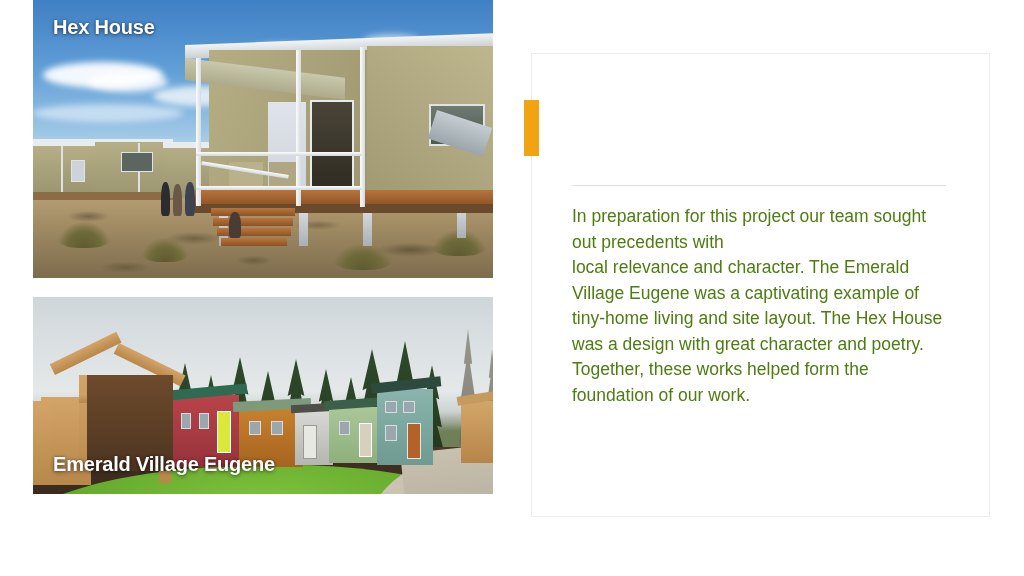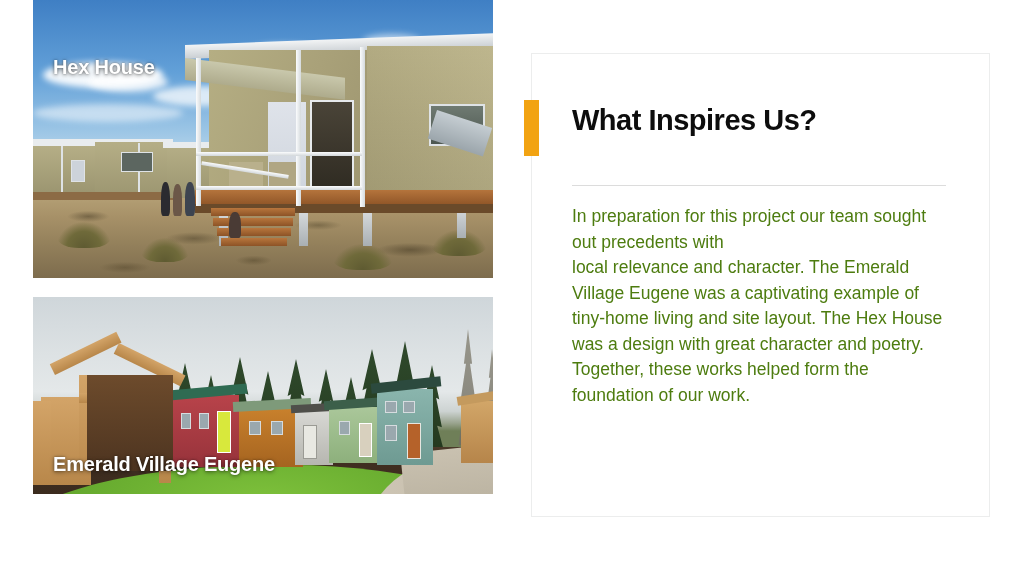--- a/index.html
+++ b/index.html
@@ -41,21 +41,20 @@
   .photo-caption {
     position: absolute;
     left: 20px;
     color: #ffffff;
     font-size: 20px;
     font-weight: bold;
     letter-spacing: -0.2px;
     text-shadow: 0 1px 4px rgba(0,0,0,0.55), 0 0 2px rgba(0,0,0,0.35);
     z-index: 40;
     white-space: nowrap;
-    margin-top: 40px;
   }
   .caption-top    { top: 16px; }
   .caption-bottom { bottom: 18px; }
 
   
   .scene-hex {
     position: absolute;
     inset: 0;
     background:
       linear-gradient(#3f7fc4 0%, #62a0d8 26%, #9ec7e6 48%, #c6dced 60%, #dfe7e2 68%, #d7cbb0 72%, #b39b72 82%, #9b8761 100%);
@@ -492,21 +491,20 @@
         <div class="path"></div>
         <div class="path2"></div>
         <div class="mulch-left"></div>
       </div>
 
       <div class="photo-caption caption-bottom">Emerald Village Eugene</div>
     </div>
   </div>
 
   <div class="info-card">
-    <h1 class="card-heading">What Inspires Us?</h1>
 
     <div class="card-divider"></div>
 
     <p class="card-body">In preparation for this project our team sought out precedents with
 local relevance and character. The Emerald Village Eugene was a captivating example of tiny-home living and site layout. The Hex House was a design with great character and poetry. Together, these works helped form the foundation of our work.</p>
   </div>
 
   <div class="accent-bar"></div>
 
 </div>

